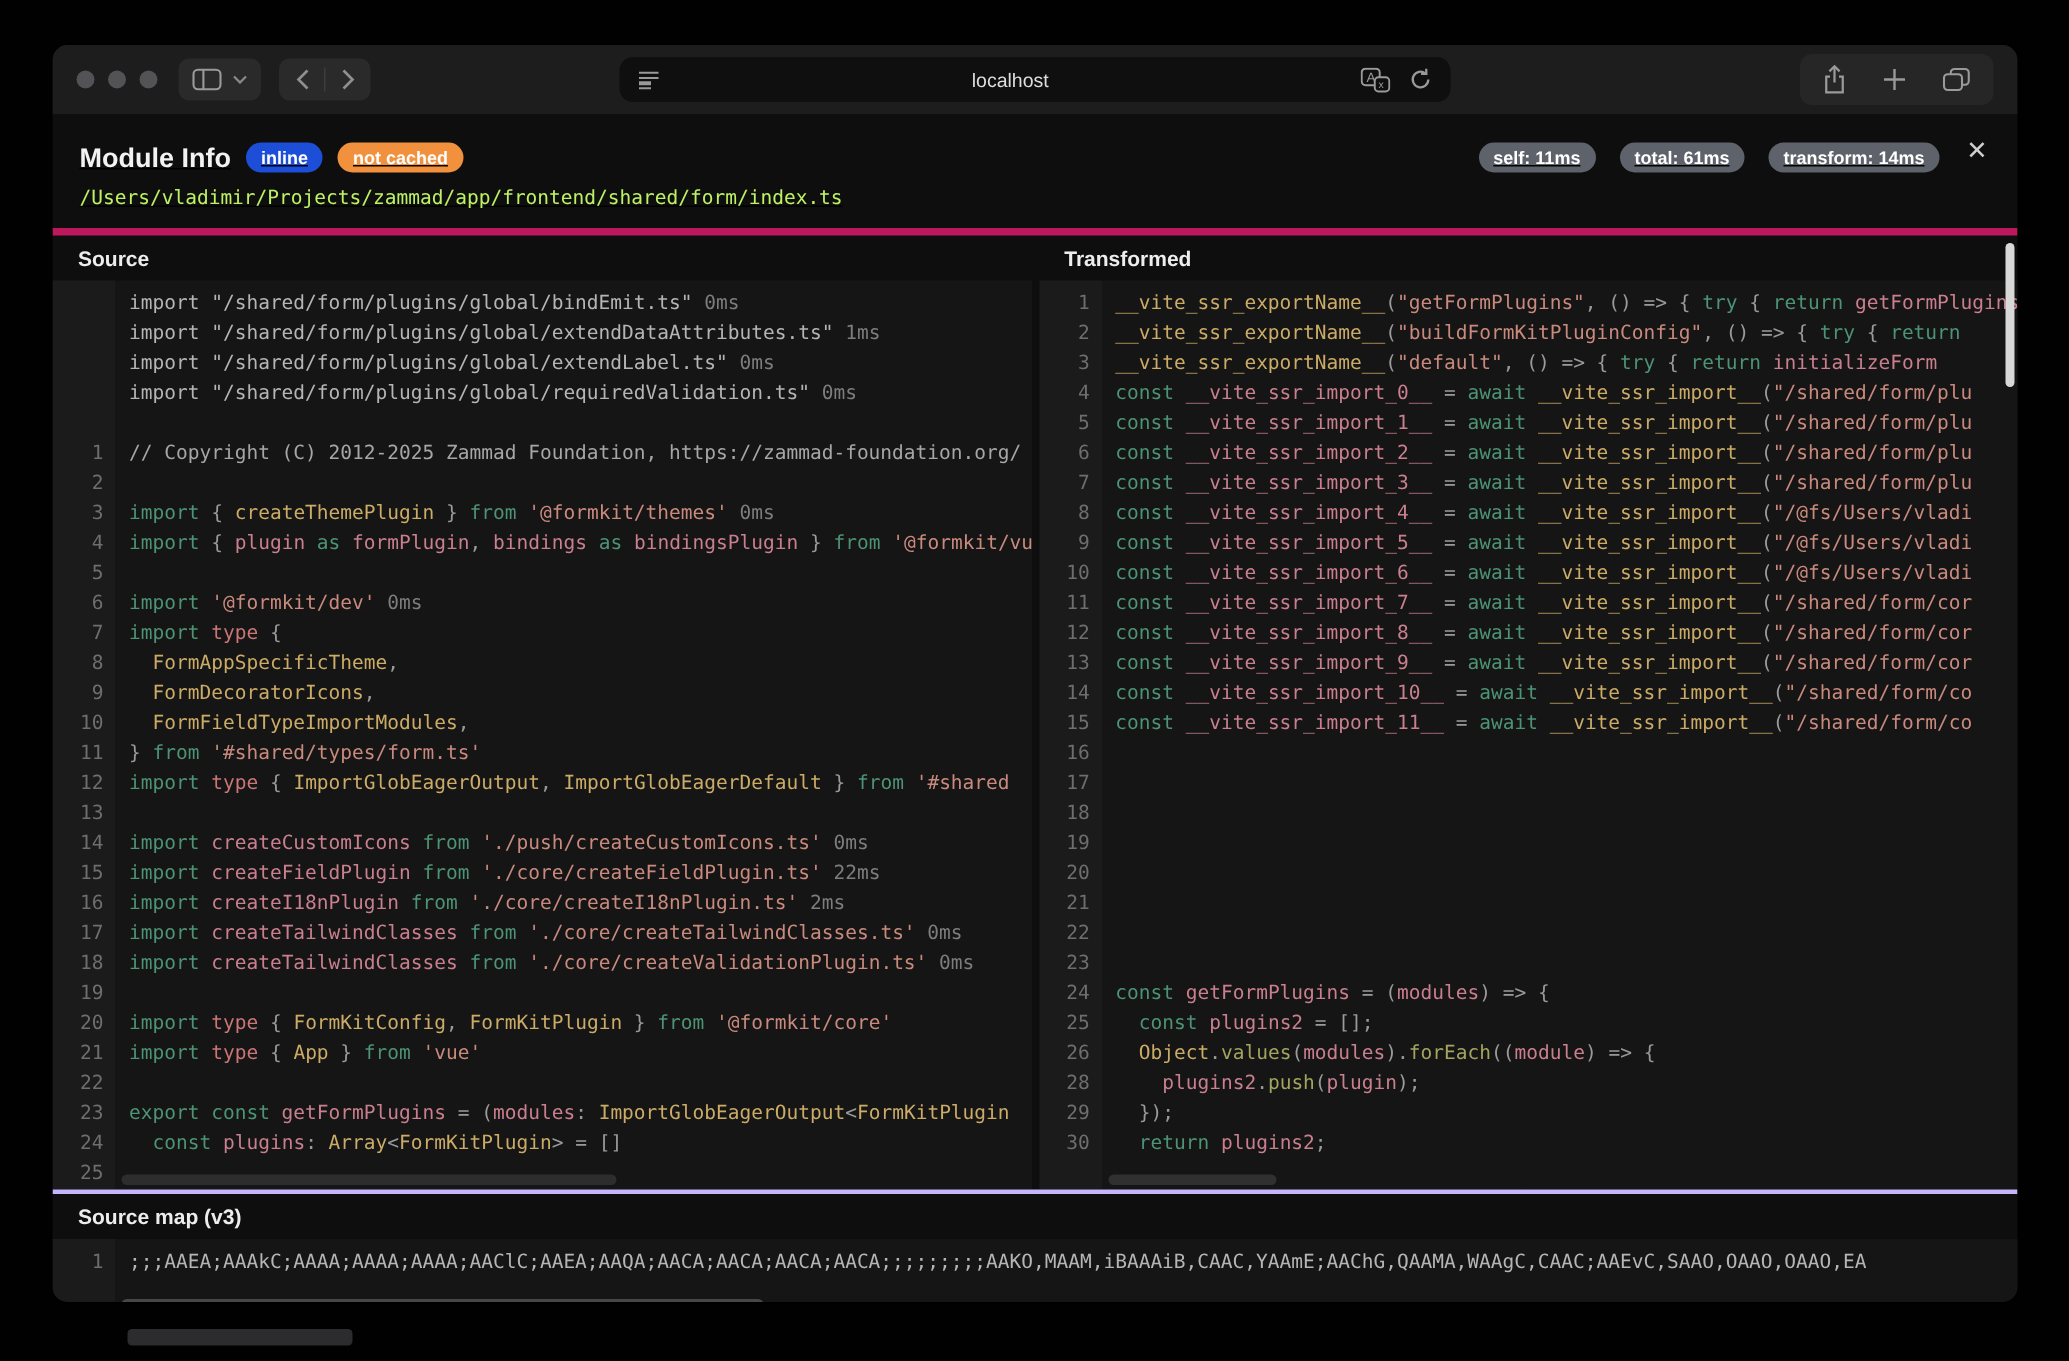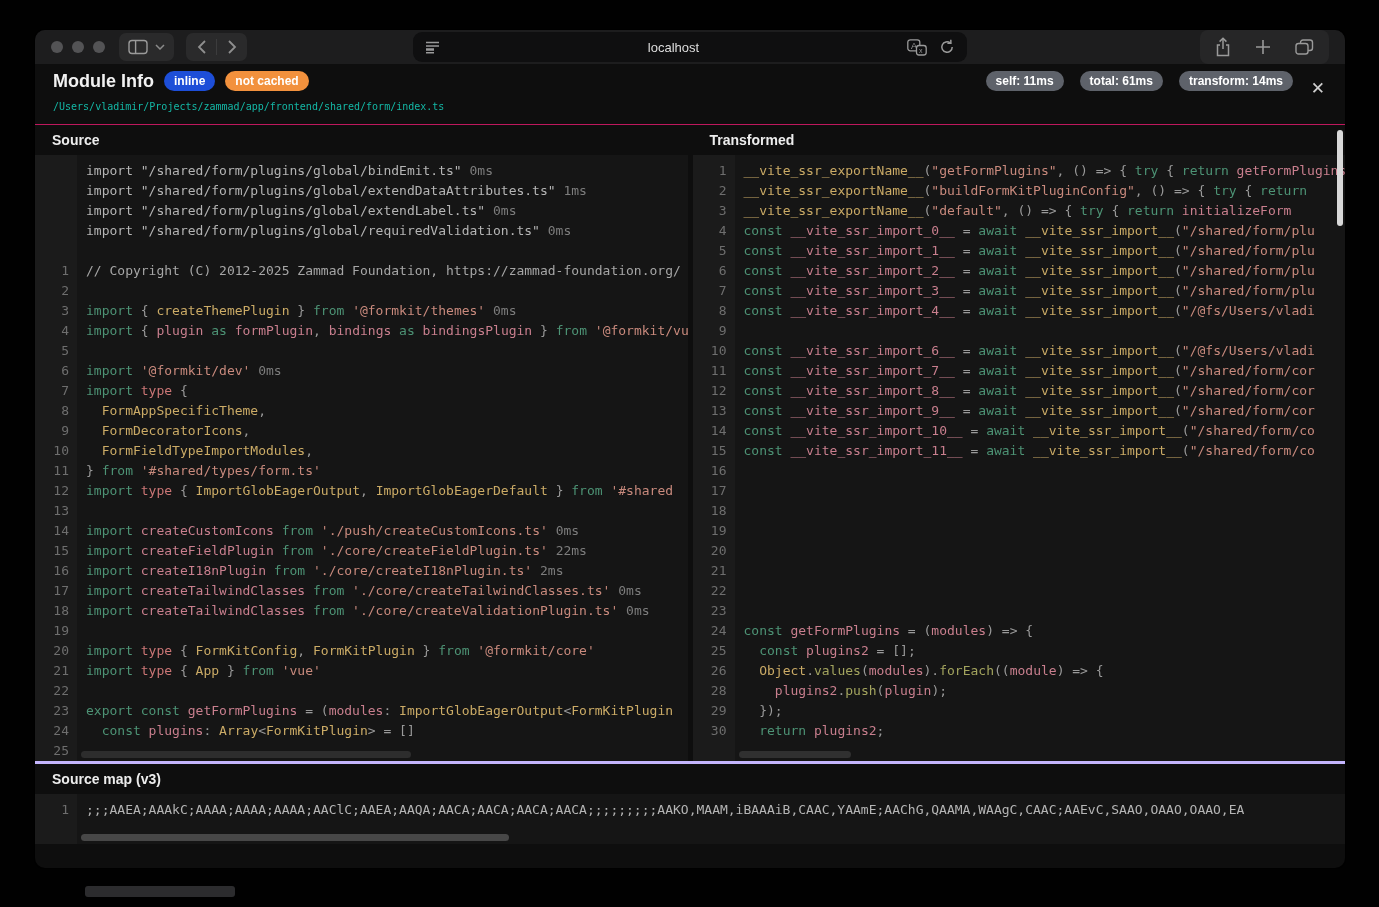--- a/index.html
+++ b/index.html
@@ -6,44 +6,44 @@
   body{
     width:1379px;height:907px;background:#010101;position:relative;overflow:hidden;
     font-family:"Liberation Sans", sans-serif;
   }
   .window{
     position:absolute;left:35px;top:30px;width:1310px;height:838px;
     background:#0e0e0e;border-radius:10px;overflow:hidden;
     box-shadow:0 0 0 1px #000;
   }
   
-  .toolbar{height:34px;background:#1d1d1e;display:flex;align-items:center;padding:0 16px;position:relative;}
+  .toolbar{height:46px;background:#1d1d1e;display:flex;align-items:center;padding:0 16px;position:relative;}
   .traffic{display:flex;gap:9px;align-items:center;margin-right:14px;}
   .dot{width:12px;height:12px;border-radius:50%;background:#535355;display:inline-block;}
   .tb-group{background:#2a2a2b;border-radius:7px;height:28px;display:flex;align-items:center;padding:0 9px;gap:7px;margin-right:12px;}
   .tb-group .sep{width:1px;height:16px;background:#3c3c3d;}
   .navbtn{display:flex;align-items:center;justify-content:center;width:22px;height:24px;cursor:default;}
   .urlbar{
     position:absolute;left:50%;transform:translateX(-50%);width:530px;height:30px;
     background:#0f0f10;border-radius:9px;display:flex;align-items:center;padding:0 12px;
   }
   .urlbar .url{flex:1;text-align:center;color:#dedede;font-size:13px;}
   .url-ic{display:flex;align-items:center;}
   .tb-right{margin-left:auto;background:#262627;border-radius:8px;height:34px;display:flex;align-items:center;gap:24px;padding:0 15px;}
   
-  .page-header{padding:6px 18px 12px;position:relative;}
+  .page-header{padding:18px 18px 12px;position:relative;text-decoration:underline;}
   .title-row{display:flex;align-items:center;gap:10px;}
   .page-title{font-size:18px;font-weight:700;color:#f2f2f2;margin:0;line-height:22px;}
   .badge{font-size:12px;font-weight:700;color:#fff;padding:3px 10px;border-radius:999px;line-height:14px;}
   .timings{margin-left:auto;display:flex;gap:16px;margin-right:34px;}
   .timing{background:rgba(148,155,168,0.6);color:#fff;font-size:12px;font-weight:700;padding:3px 10px;border-radius:999px;line-height:14px;}
   .close-x{position:absolute;right:20px;top:16px;color:#cfcfcf;font-size:17px;line-height:17px;cursor:default;}
-  .path{margin-top:9px;font-family:"DejaVu Sans Mono",monospace;font-size:10px;color:#14b8a6;}
+  .path{margin-top:9px;font-family:"DejaVu Sans Mono",monospace;font-size:13px;color:#bef264;}
   
-  .panels{display:flex;gap:5px;border-top:1px solid #be185d;}
+  .panels{display:flex;gap:5px;border-top:5px solid #be185d;}
   .panel{flex:1;min-width:0;position:relative;}
   .panel-title{font-size:14px;font-weight:700;color:#ededed;padding:7px 17px 7px;height:16px;}
   .codewrap{
     background:linear-gradient(to right,#1b1b1b 42px,#151515 42px);
     height:600px;overflow:hidden;position:relative;
     font-family:"DejaVu Sans Mono",monospace;font-size:13px;line-height:20px;padding-top:6px;
   }
   .sm .codewrap{height:44px;}
   .line{display:flex;white-space:pre;min-height:20px;}
   .ln{flex:0 0 34px;width:34px;text-align:right;padding-right:8px;color:#6e6e6e;}
@@ -201,21 +201,21 @@
       <div class="panel-title">Transformed</div>
       <div class="codewrap">
           <div class="line"><span class="ln">1</span><span class="codeln"><span class="tk-cls">__vite_ssr_exportName__</span><span class="tk-pun">(</span><span class="tk-str">"getFormPlugins"</span><span class="tk-pun">, () =&gt; { </span><span class="tk-kw">try</span><span class="tk-pun"> { </span><span class="tk-kw">return</span><span class="tk-var"> getFormPlugins</span></span></div>
           <div class="line"><span class="ln">2</span><span class="codeln"><span class="tk-cls">__vite_ssr_exportName__</span><span class="tk-pun">(</span><span class="tk-str">"buildFormKitPluginConfig"</span><span class="tk-pun">, () =&gt; { </span><span class="tk-kw">try</span><span class="tk-pun"> { </span><span class="tk-kw">return</span></span></div>
           <div class="line"><span class="ln">3</span><span class="codeln"><span class="tk-cls">__vite_ssr_exportName__</span><span class="tk-pun">(</span><span class="tk-str">"default"</span><span class="tk-pun">, () =&gt; { </span><span class="tk-kw">try</span><span class="tk-pun"> { </span><span class="tk-kw">return</span><span class="tk-var"> initializeForm</span></span></div>
           <div class="line"><span class="ln">4</span><span class="codeln"><span class="tk-kw">const</span><span class="tk-var"> __vite_ssr_import_0__</span><span class="tk-pun"> = </span><span class="tk-kw">await</span><span class="tk-cls"> __vite_ssr_import__</span><span class="tk-pun">(</span><span class="tk-str">"/shared/form/plu</span></span></div>
           <div class="line"><span class="ln">5</span><span class="codeln"><span class="tk-kw">const</span><span class="tk-var"> __vite_ssr_import_1__</span><span class="tk-pun"> = </span><span class="tk-kw">await</span><span class="tk-cls"> __vite_ssr_import__</span><span class="tk-pun">(</span><span class="tk-str">"/shared/form/plu</span></span></div>
           <div class="line"><span class="ln">6</span><span class="codeln"><span class="tk-kw">const</span><span class="tk-var"> __vite_ssr_import_2__</span><span class="tk-pun"> = </span><span class="tk-kw">await</span><span class="tk-cls"> __vite_ssr_import__</span><span class="tk-pun">(</span><span class="tk-str">"/shared/form/plu</span></span></div>
           <div class="line"><span class="ln">7</span><span class="codeln"><span class="tk-kw">const</span><span class="tk-var"> __vite_ssr_import_3__</span><span class="tk-pun"> = </span><span class="tk-kw">await</span><span class="tk-cls"> __vite_ssr_import__</span><span class="tk-pun">(</span><span class="tk-str">"/shared/form/plu</span></span></div>
           <div class="line"><span class="ln">8</span><span class="codeln"><span class="tk-kw">const</span><span class="tk-var"> __vite_ssr_import_4__</span><span class="tk-pun"> = </span><span class="tk-kw">await</span><span class="tk-cls"> __vite_ssr_import__</span><span class="tk-pun">(</span><span class="tk-str">"/@fs/Users/vladi</span></span></div>
-          <div class="line"><span class="ln">9</span></div>
+          <div class="line"><span class="ln">9</span><span class="codeln"><span class="tk-kw">const</span><span class="tk-var"> __vite_ssr_import_5__</span><span class="tk-pun"> = </span><span class="tk-kw">await</span><span class="tk-cls"> __vite_ssr_import__</span><span class="tk-pun">(</span><span class="tk-str">"/@fs/Users/vladi</span></span></div>
           <div class="line"><span class="ln">10</span><span class="codeln"><span class="tk-kw">const</span><span class="tk-var"> __vite_ssr_import_6__</span><span class="tk-pun"> = </span><span class="tk-kw">await</span><span class="tk-cls"> __vite_ssr_import__</span><span class="tk-pun">(</span><span class="tk-str">"/@fs/Users/vladi</span></span></div>
           <div class="line"><span class="ln">11</span><span class="codeln"><span class="tk-kw">const</span><span class="tk-var"> __vite_ssr_import_7__</span><span class="tk-pun"> = </span><span class="tk-kw">await</span><span class="tk-cls"> __vite_ssr_import__</span><span class="tk-pun">(</span><span class="tk-str">"/shared/form/cor</span></span></div>
           <div class="line"><span class="ln">12</span><span class="codeln"><span class="tk-kw">const</span><span class="tk-var"> __vite_ssr_import_8__</span><span class="tk-pun"> = </span><span class="tk-kw">await</span><span class="tk-cls"> __vite_ssr_import__</span><span class="tk-pun">(</span><span class="tk-str">"/shared/form/cor</span></span></div>
           <div class="line"><span class="ln">13</span><span class="codeln"><span class="tk-kw">const</span><span class="tk-var"> __vite_ssr_import_9__</span><span class="tk-pun"> = </span><span class="tk-kw">await</span><span class="tk-cls"> __vite_ssr_import__</span><span class="tk-pun">(</span><span class="tk-str">"/shared/form/cor</span></span></div>
           <div class="line"><span class="ln">14</span><span class="codeln"><span class="tk-kw">const</span><span class="tk-var"> __vite_ssr_import_10__</span><span class="tk-pun"> = </span><span class="tk-kw">await</span><span class="tk-cls"> __vite_ssr_import__</span><span class="tk-pun">(</span><span class="tk-str">"/shared/form/co</span></span></div>
           <div class="line"><span class="ln">15</span><span class="codeln"><span class="tk-kw">const</span><span class="tk-var"> __vite_ssr_import_11__</span><span class="tk-pun"> = </span><span class="tk-kw">await</span><span class="tk-cls"> __vite_ssr_import__</span><span class="tk-pun">(</span><span class="tk-str">"/shared/form/co</span></span></div>
           <div class="line"><span class="ln">16</span><span class="codeln"></span></div>
           <div class="line"><span class="ln">17</span><span class="codeln"></span></div>
           <div class="line"><span class="ln">18</span><span class="codeln"></span></div>
           <div class="line"><span class="ln">19</span><span class="codeln"></span></div>

